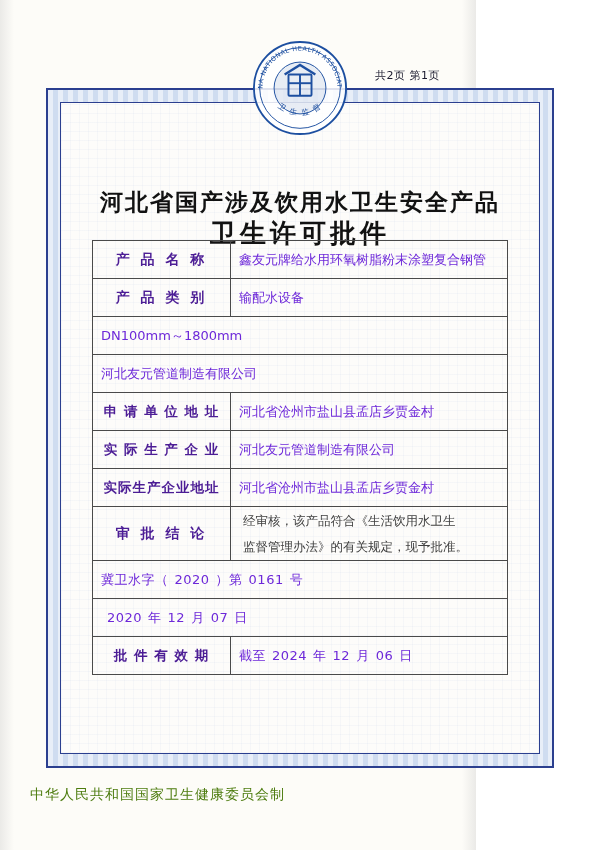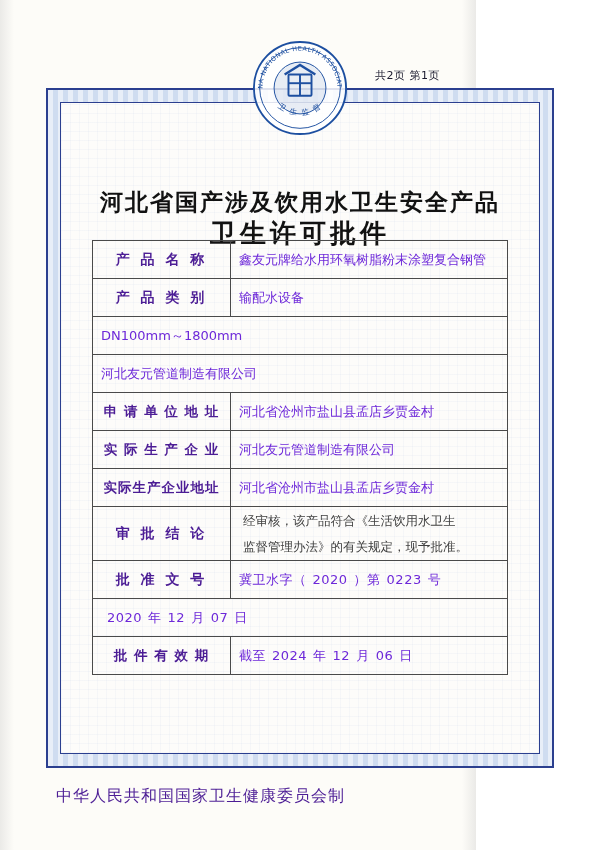--- a/index.html
+++ b/index.html
@@ -173,24 +173,24 @@
     letter-spacing: 0.5px;
   }
   .inline-val {
     display: inline-block;
     padding: 0 6px;
   }
   .segment { white-space: nowrap; }
   
   .footer {
     position: absolute;
-    left: 56px;
+    left: 30px;
     top: 786px;
-    font-size: 16px;
-    color: #4c1d95;
+    font-size: 14px;
+    color: #4d7c0f;
     letter-spacing: 1px;
     font-family: "DejaVu Sans", "Liberation Sans", sans-serif;
   }
   
   .edge-left {
     position: absolute;
     left: 0; top: 0;
     width: 14px; height: 850px;
     background: linear-gradient(90deg, rgba(200,200,200,0.35), rgba(255,255,255,0));
   }
@@ -276,26 +276,25 @@
 
     <div class="row conclusion">
       <div class="cell-label">审 批 结 论</div>
       <div class="conclusion-text">
         <span>经审核，该产品符合《生活饮用水卫生</span>
         <span>监督管理办法》的有关规定，现予批准。</span>
       </div>
     </div>
 
     <div class="row docnum">
-      <div class="cell-label">批 准 文 号</div>
       <div class="cell-value">
         <span class="segment">冀卫水字（</span>
         <span class="inline-val">2020</span>
         <span class="segment">）第</span>
-        <span class="inline-val">0223</span>
+        <span class="inline-val">0161</span>
         <span class="segment">号</span>
       </div>
     </div>
 
     <div class="row appdate">
       <div class="cell-value">
         <span class="inline-val">2020</span>
         <span class="segment">年</span>
         <span class="inline-val">12</span>
         <span class="segment">月</span>

